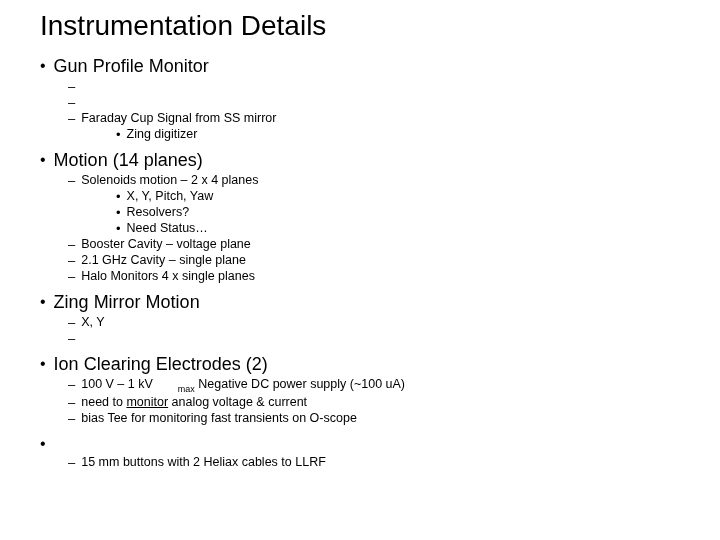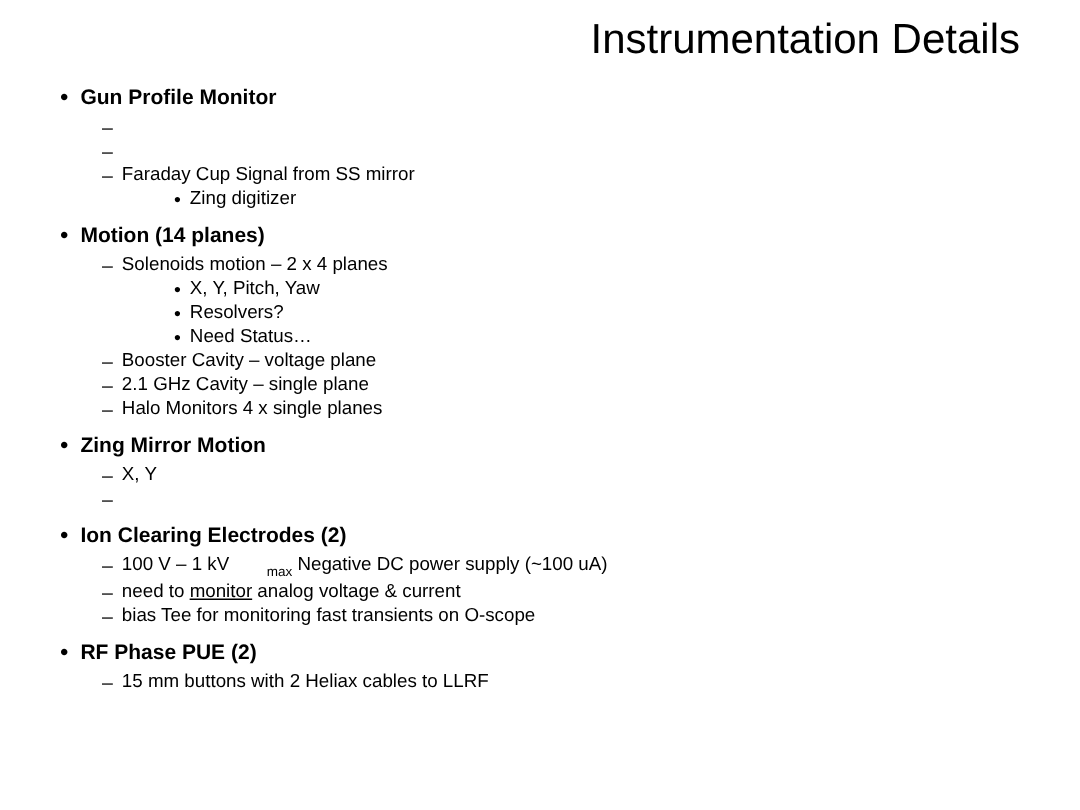--- a/index.html
+++ b/index.html
@@ -18,21 +18,21 @@
       overflow: hidden;
     }
 
     .page {
       width: 720px;
       height: 540px;
       padding: 10px 40px 10px 40px;
     }
 
     .title {
-      text-align: right;
+      text-align: left;
       font-size: 28px;
       font-weight: normal;
       margin-bottom: 14px;
       color: #000;
     }
 
     .section {
       margin-bottom: 8px;
     }
 
@@ -43,22 +43,22 @@
     }
 
     .bullet {
       font-size: 16px;
       margin-right: 8px;
       margin-top: 1px;
       flex-shrink: 0;
     }
 
     .section-title {
-      font-size: 14px;
-      font-weight: bold;
+      font-size: 18px;
+      font-weight: normal;
     }
 
     .indent-1 {
       margin-left: 28px;
     }
 
     .indent-2 {
       margin-left: 48px;
     }
 
@@ -207,21 +207,20 @@
       <div class="dash-item">
         <span class="dash">–</span>
         <span class="item-text">bias Tee for monitoring fast transients on O-scope</span>
       </div>
     </div>
   </div>
 
   <div class="section">
     <div class="section-header">
       <span class="bullet">•</span>
-      <span class="section-title">RF Phase PUE (2)</span>
     </div>
     <div class="indent-1">
       <div class="dash-item">
         <span class="dash">–</span>
         <span class="item-text">15 mm buttons with 2 Heliax cables to LLRF</span>
       </div>
     </div>
   </div>
 </div>
 

